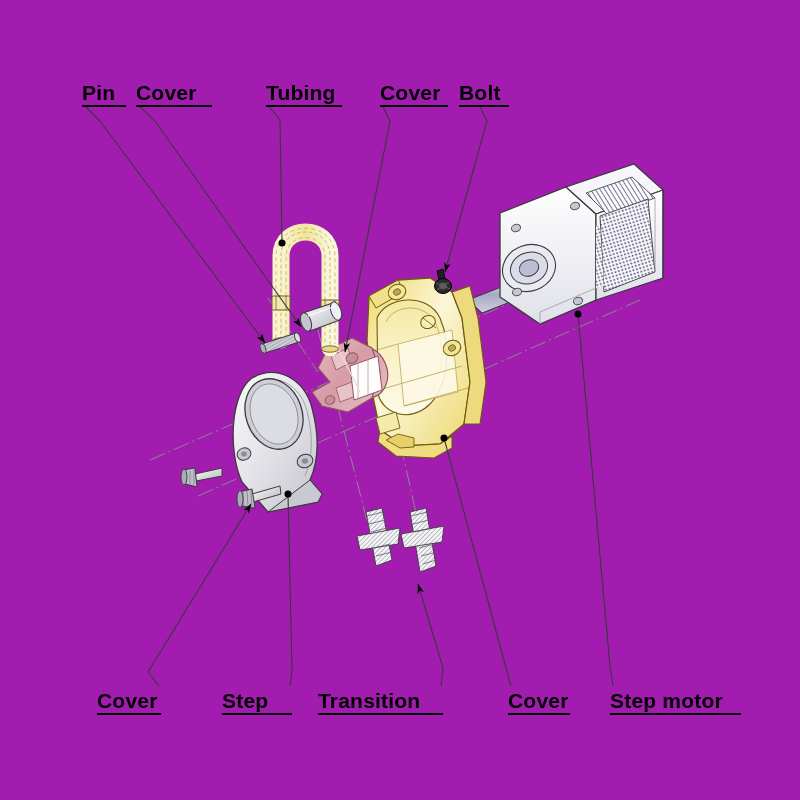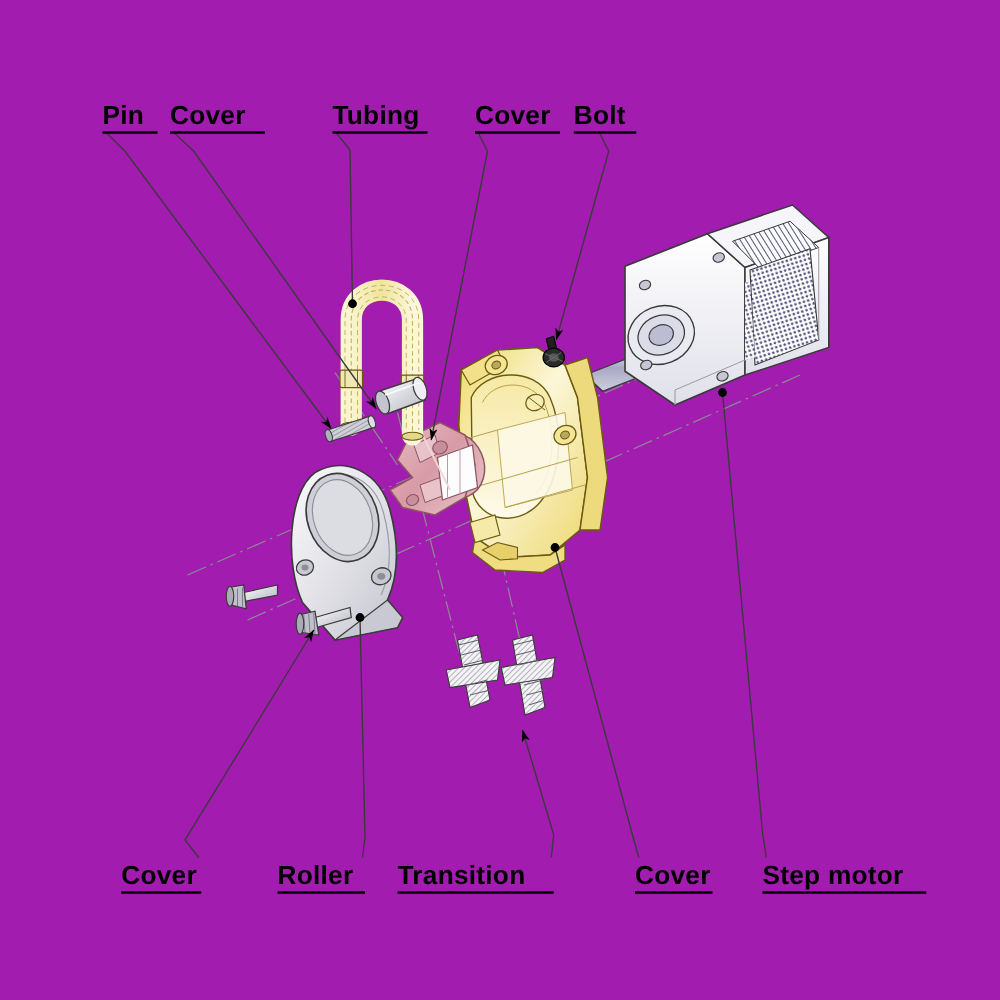--- a/index.html
+++ b/index.html
@@ -318,18 +318,18 @@
     </g>
   </svg>
 
   <div class="lbl" style="left:82px;  top:82px;  width:44px;">Pin</div>
   <div class="lbl" style="left:136px; top:82px;  width:76px;">Cover</div>
   <div class="lbl" style="left:266px; top:82px;  width:76px;">Tubing</div>
   <div class="lbl" style="left:380px; top:82px;  width:68px;">Cover</div>
   <div class="lbl" style="left:459px; top:82px;  width:50px;">Bolt</div>
 
   <div class="lbl" style="left:97px;  top:690px; width:64px;">Cover</div>
-  <div class="lbl" style="left:222px; top:690px; width:70px;">Roller</div>
+  <div class="lbl" style="left:222px; top:690px; width:70px;">Step</div>
   <div class="lbl" style="left:318px; top:690px; width:125px;">Transition</div>
   <div class="lbl" style="left:508px; top:690px; width:62px;">Cover</div>
   <div class="lbl" style="left:610px; top:690px; width:131px;">Step motor</div>
 
 </div>
 
 </body></html>

